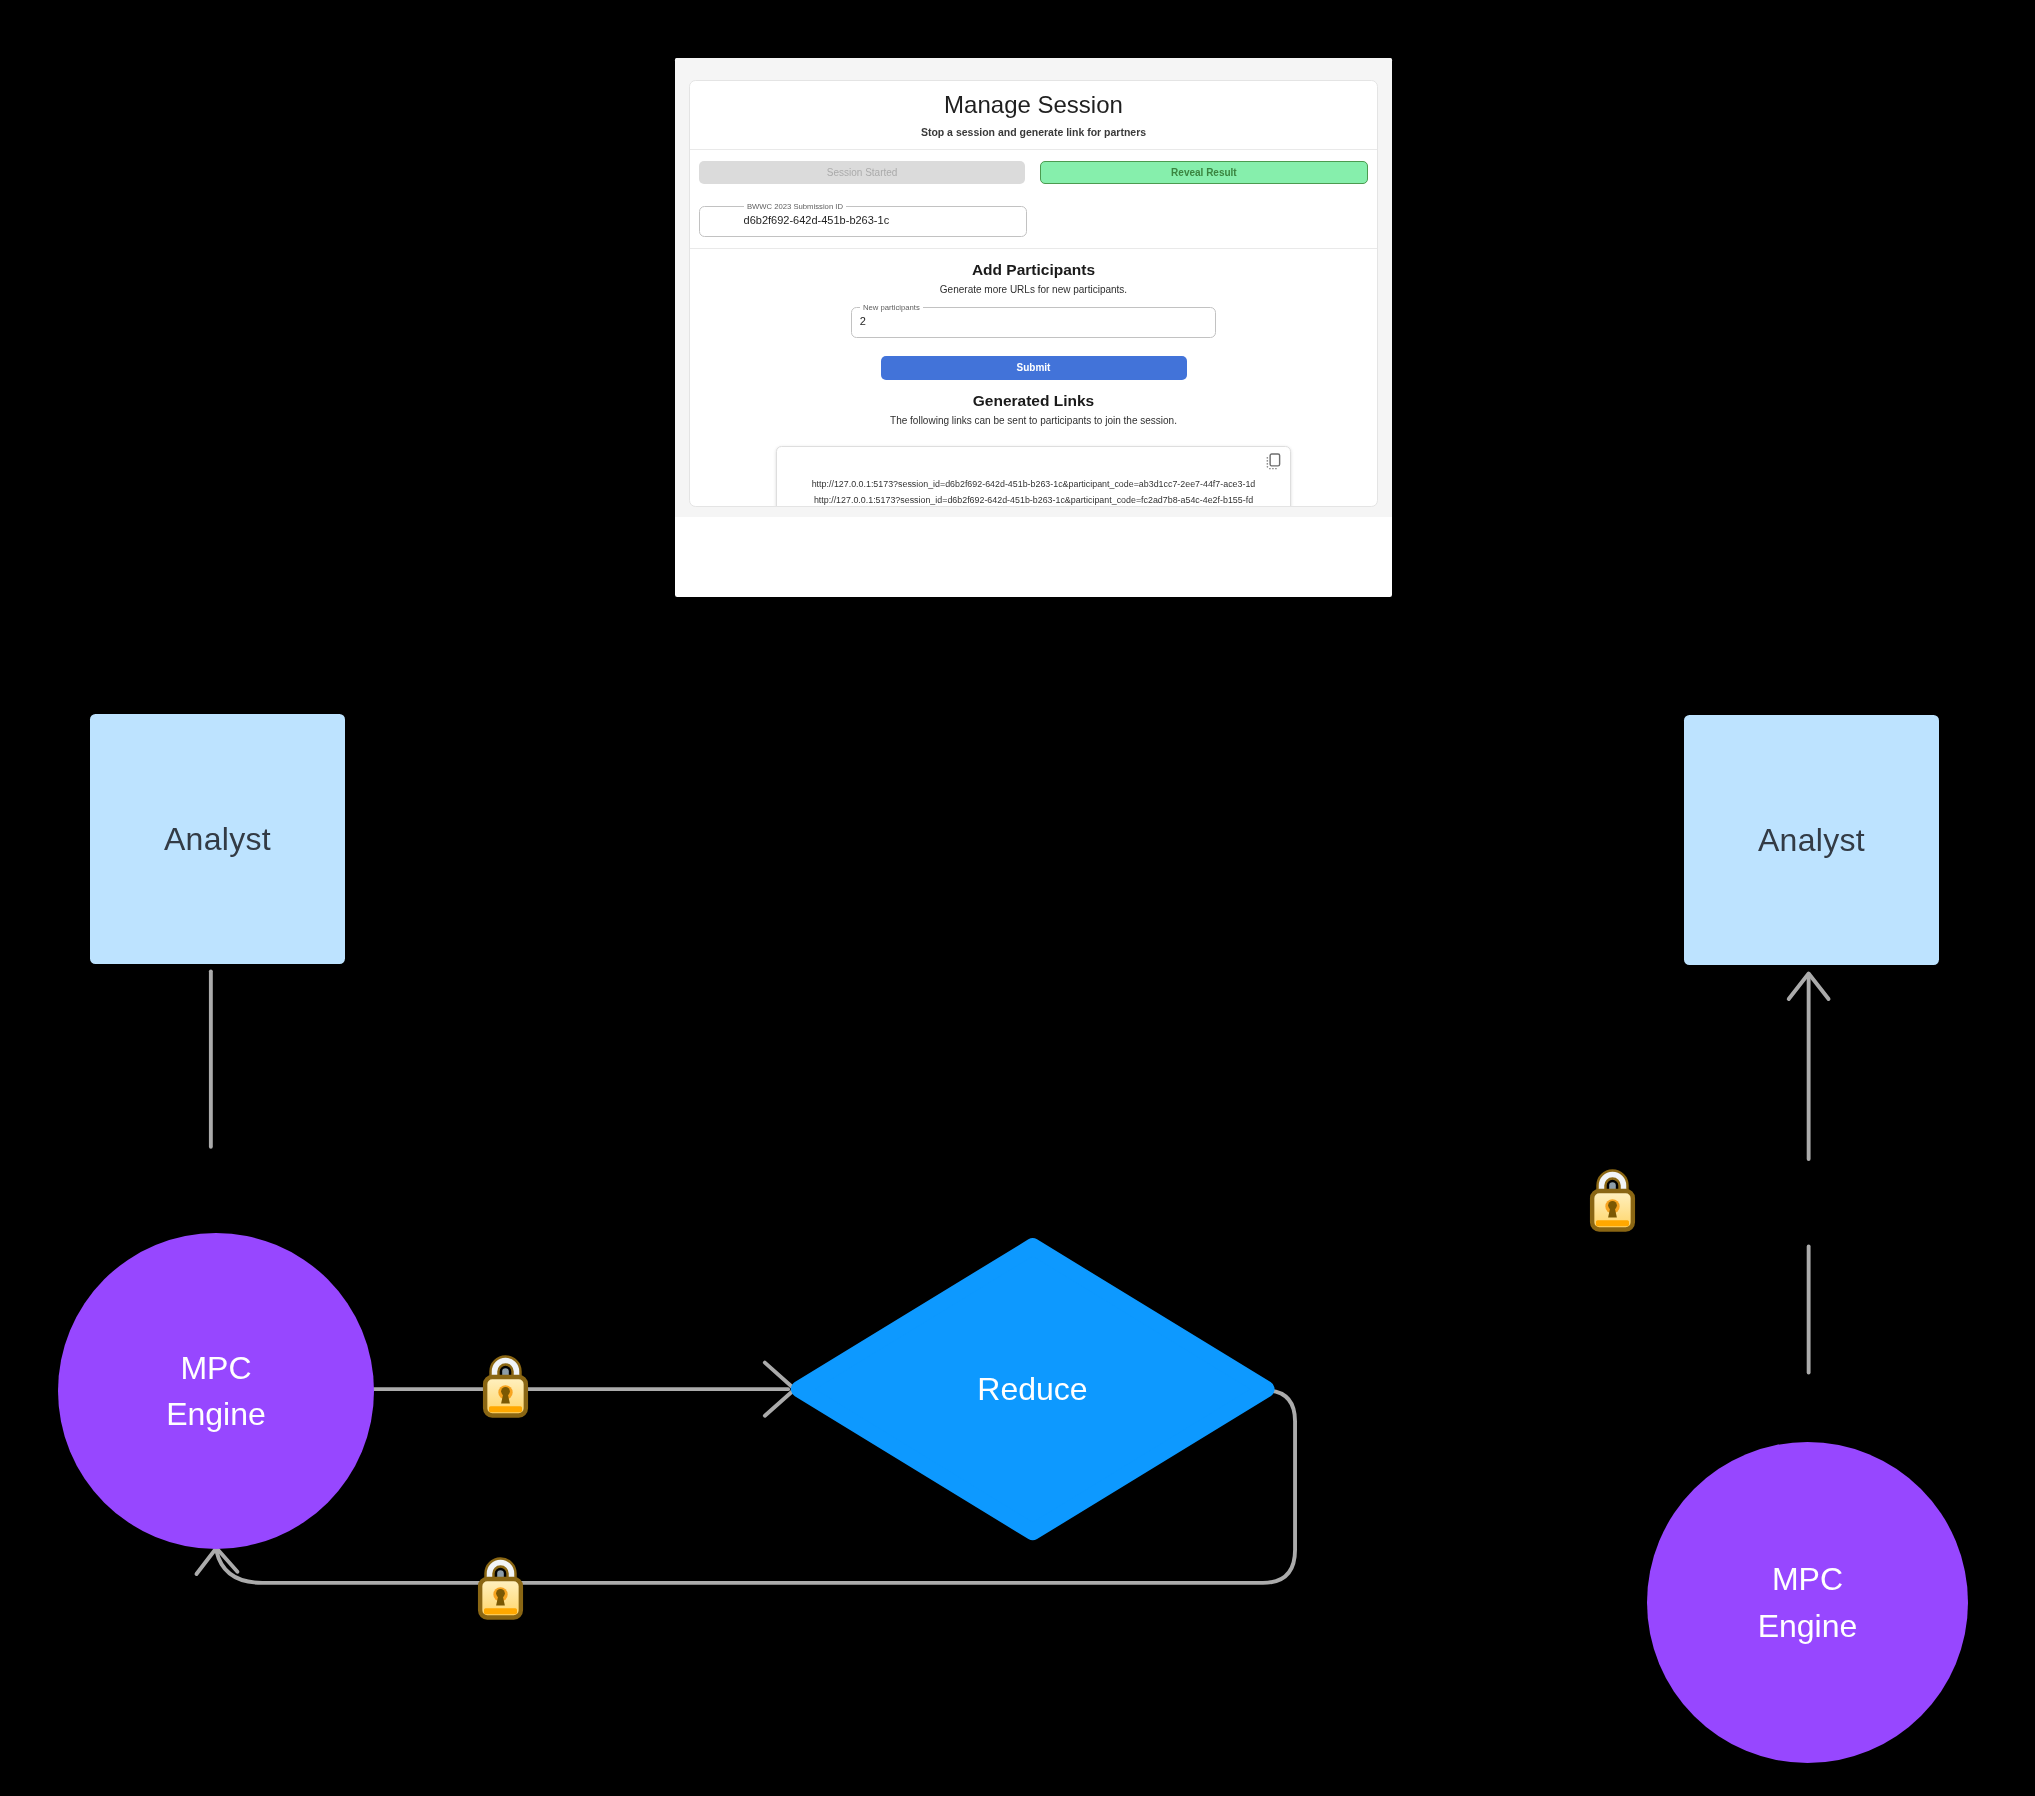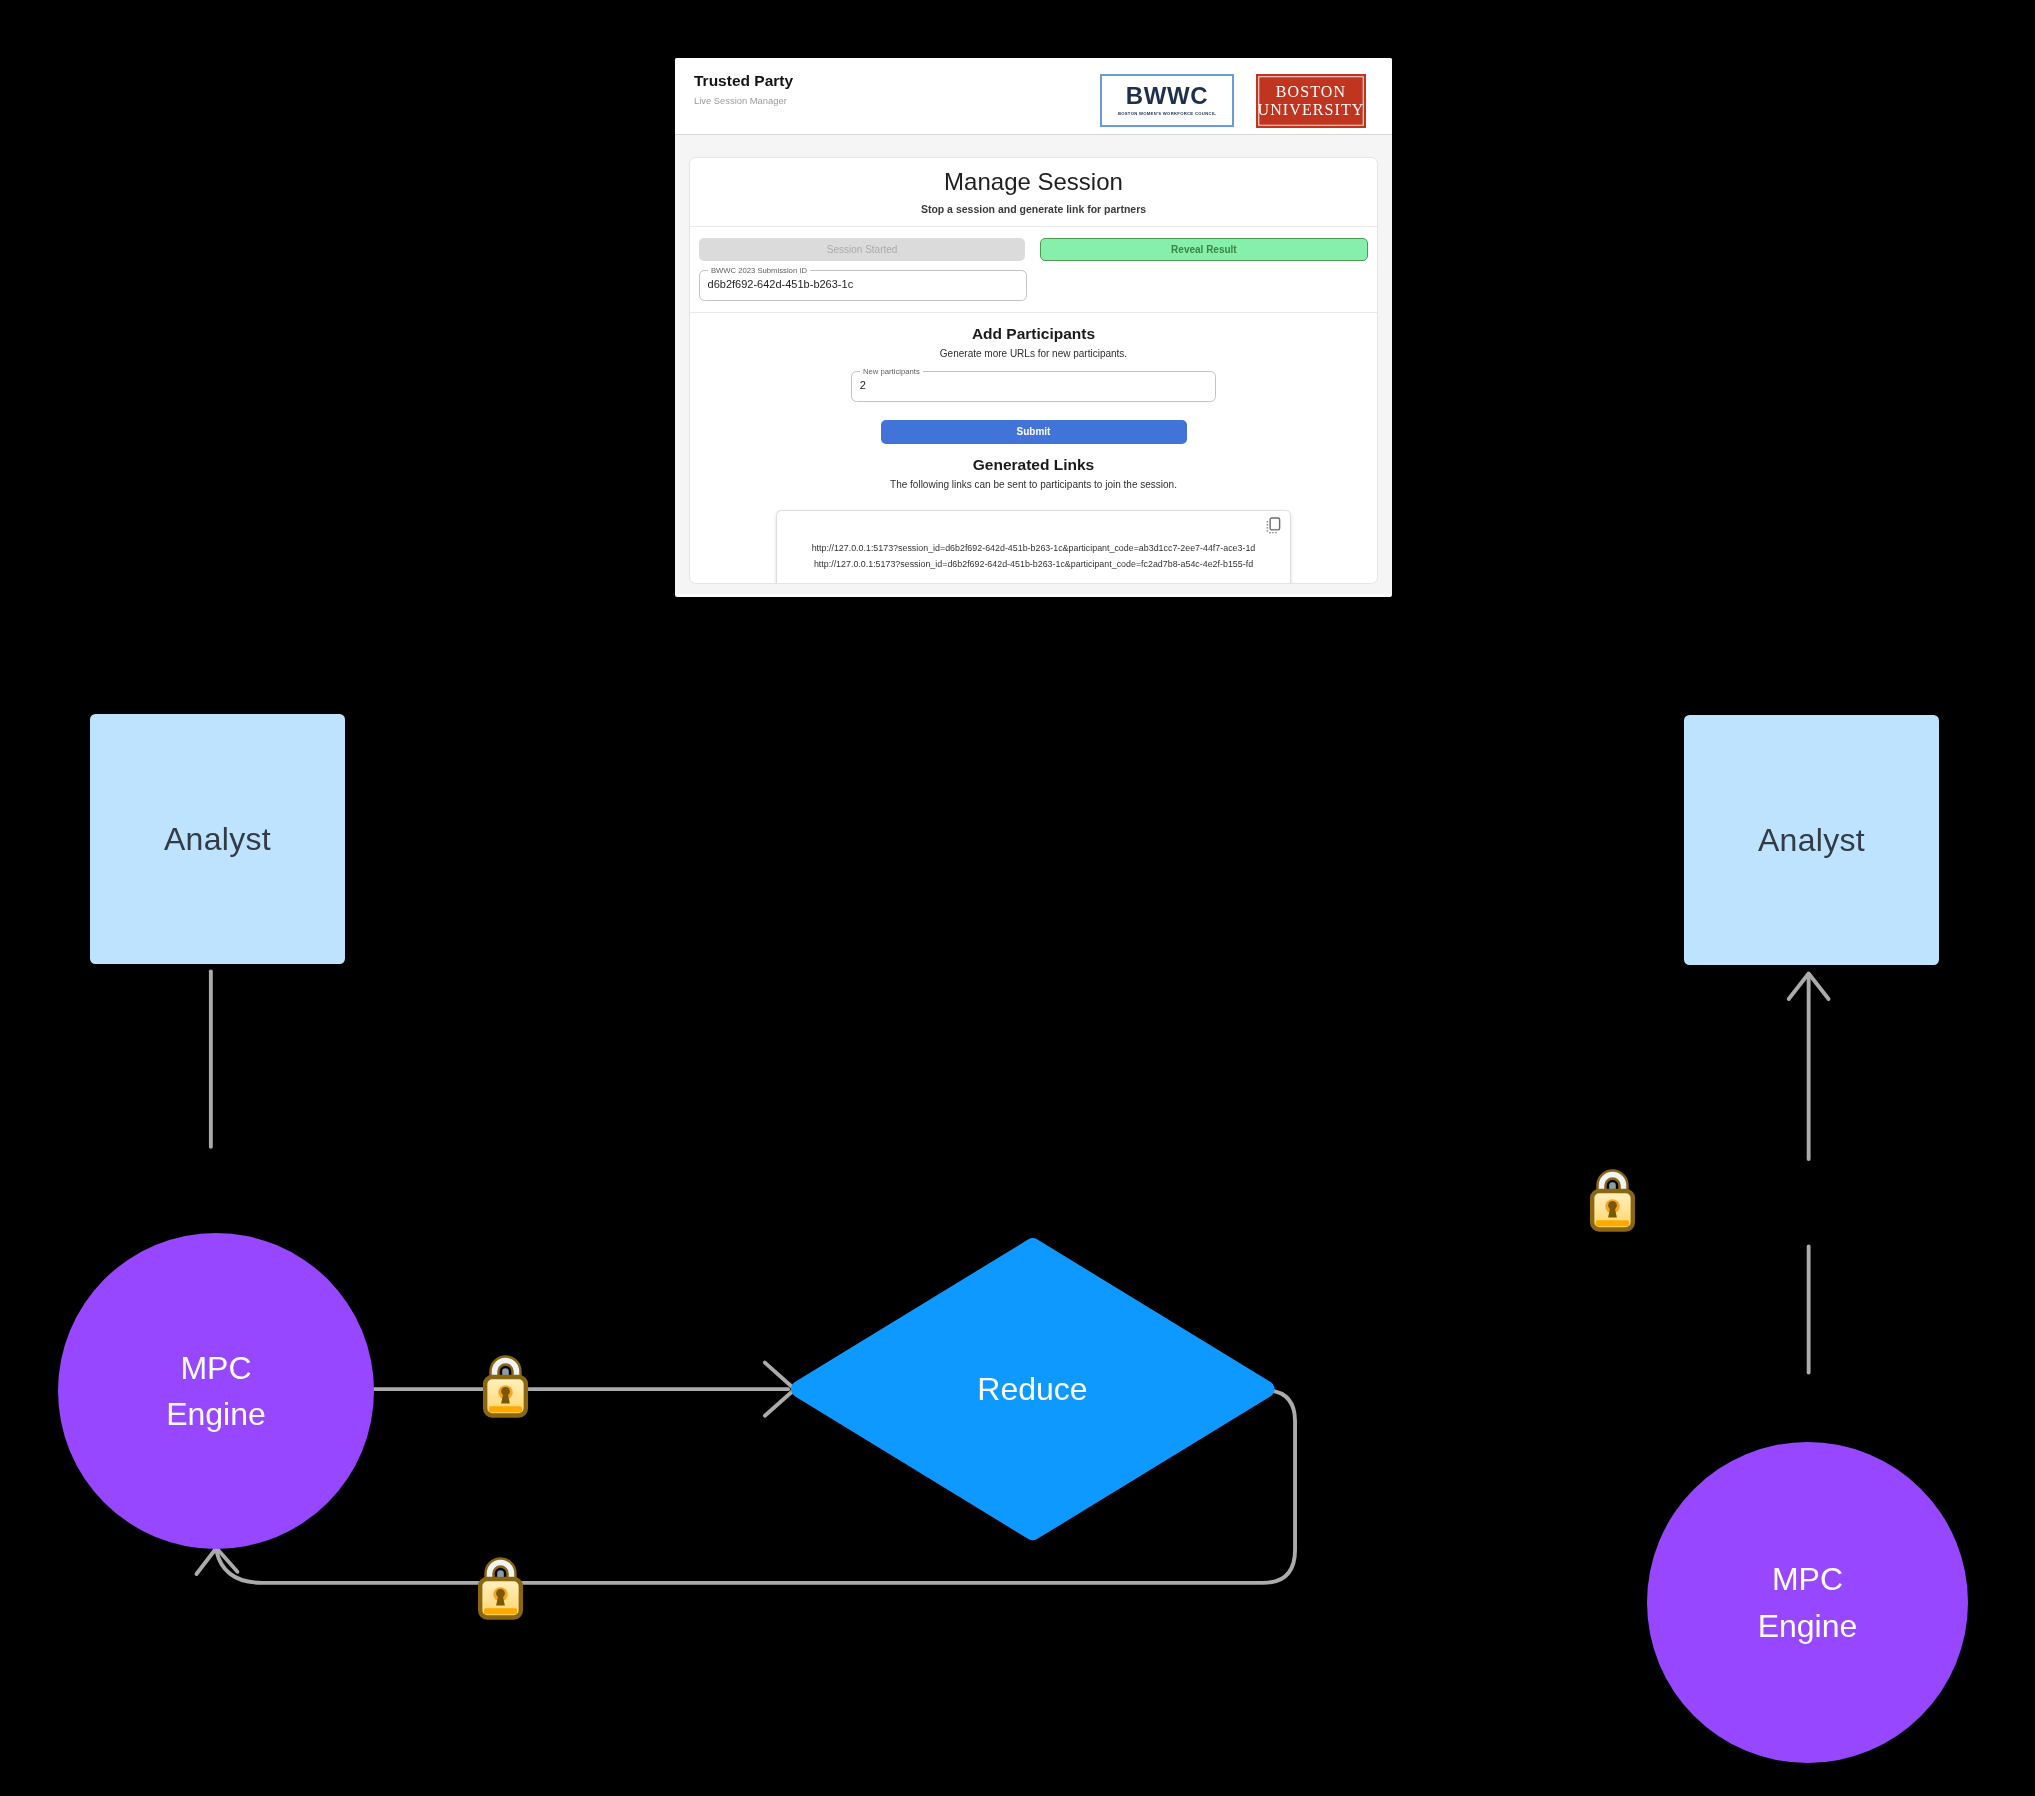--- a/index.html
+++ b/index.html
@@ -56,21 +56,21 @@
   .ms-sub{margin-top:6.6px;text-align:center;font-size:10.5px;color:#3A3A3A;font-weight:bold;}
   .hr{border-top:1.1px solid #E9E9E9;margin-top:11px;}
   .btn-row{display:flex;gap:14.4px;padding:0 8.9px;margin-top:11px;height:23px;}
   .btn{flex:1;display:flex;align-items:center;justify-content:center;border-radius:5px;
     font-size:10px;font-weight:600;cursor:pointer;}
   .btn.disabled{background:var(--disabled_gray);color:var(--disabled_text);font-weight:400;}
   .btn.outline-green{background:#86efac;border:1.1px solid #4C9B50;color:var(--reveal_green);}
   .field{border:1.1px solid #C2C2C2;border-radius:5.5px;}
   .field legend{font-size:7.7px;color:#5F5F5F;margin-left:7.7px;padding:0 3.3px;}
   .field .val{font-size:11px;color:#1F1F1F;padding:3.3px 0 10px 7.7px;}
-  .field.half{width:328px;margin-left:8.9px;margin-top:5px;}
+  .field.half{width:328px;margin-left:8.9px;margin-top:18px;padding-left:36px;}
   .field.centered{width:365px;margin:7.7px auto 0 auto;}
   .sec-title{margin-top:12px;text-align:center;font-size:15.5px;font-weight:700;color:#1A1A1A;}
   .sec-sub{margin-top:5px;text-align:center;font-size:10px;color:#2F2F2F;}
   .submit{width:306px;height:24px;margin:18px auto 0 auto;background:var(--submit_blue);color:#fff;
     border:none;border-radius:5px;font-size:10px;font-weight:600;display:flex;align-items:center;justify-content:center;cursor:pointer;}
   .links-box{position:relative;width:515px;margin:20px auto 0 auto;height:79px;background:#fff;
     border:0.6px solid #DEDEDE;border-radius:5.5px;box-shadow:0 1.1px 3.3px rgba(0,0,0,.15);padding-top:29px;}
   .copy-btn{position:absolute;top:5.5px;right:7.7px;width:19px;height:19px;cursor:pointer;}
   .link-line{text-align:center;font-size:8.9px;color:#333;line-height:1.85;}
 </style>
@@ -149,32 +149,20 @@
       <rect x="44" y="40" width="12" height="22" rx="6" fill="#8D9DA8"></rect>
       <rect x="13" y="56" width="74" height="70" rx="13" fill="url(#lockbody)" stroke="#8A6613" stroke-width="8"></rect>
       <rect x="20" y="109" width="60" height="11" rx="3" fill="#FFA800"></rect>
       <circle cx="50" cy="84" r="13" fill="#F7A420"></circle>
       <circle cx="50" cy="82" r="8" fill="#7A5803"></circle>
       <path d="M46 86 h8 l4 18 h-16 z" fill="#7A5803"></path>
     </svg>
   </div>
 
   <div class="browser">
-    <div class="bheader">
-      <div class="btitle">Trusted Party</div>
-      <div class="bsub">Live Session Manager</div>
-      <div class="logo-bwwc">
-        <div class="big">BWWC</div>
-        <div class="small">BOSTON WOMEN'S WORKFORCE COUNCIL</div>
-      </div>
-      <div class="logo-bu">
-        <div>BOSTON</div>
-        <div>UNIVERSITY</div>
-      </div>
-    </div>
 
     <div class="bcontent">
       <div class="card">
         <div class="ms-title">Manage Session</div>
         <div class="ms-sub">Stop a session and generate link for partners</div>
         <div class="hr"></div>
 
         <div class="btn-row">
           <div class="btn disabled">Session Started</div>
           <div class="btn outline-green">Reveal Result</div>

